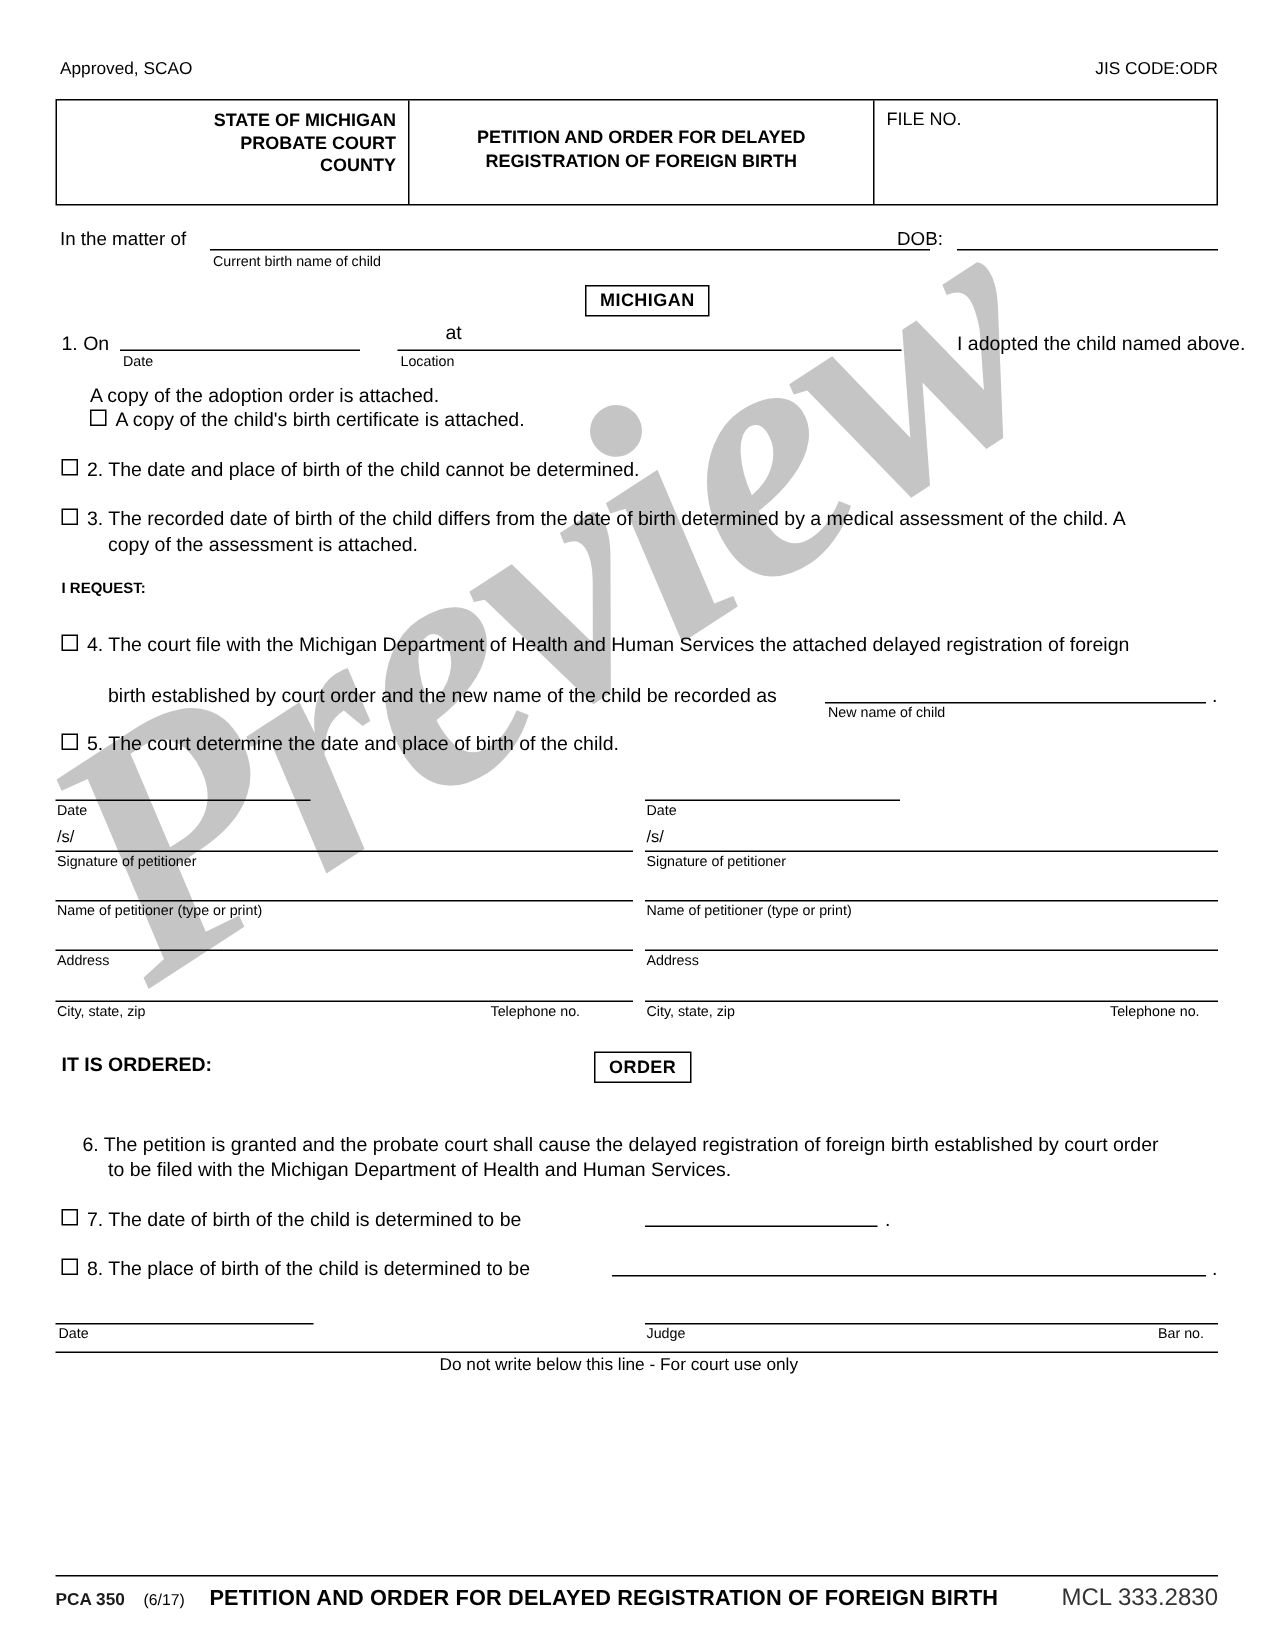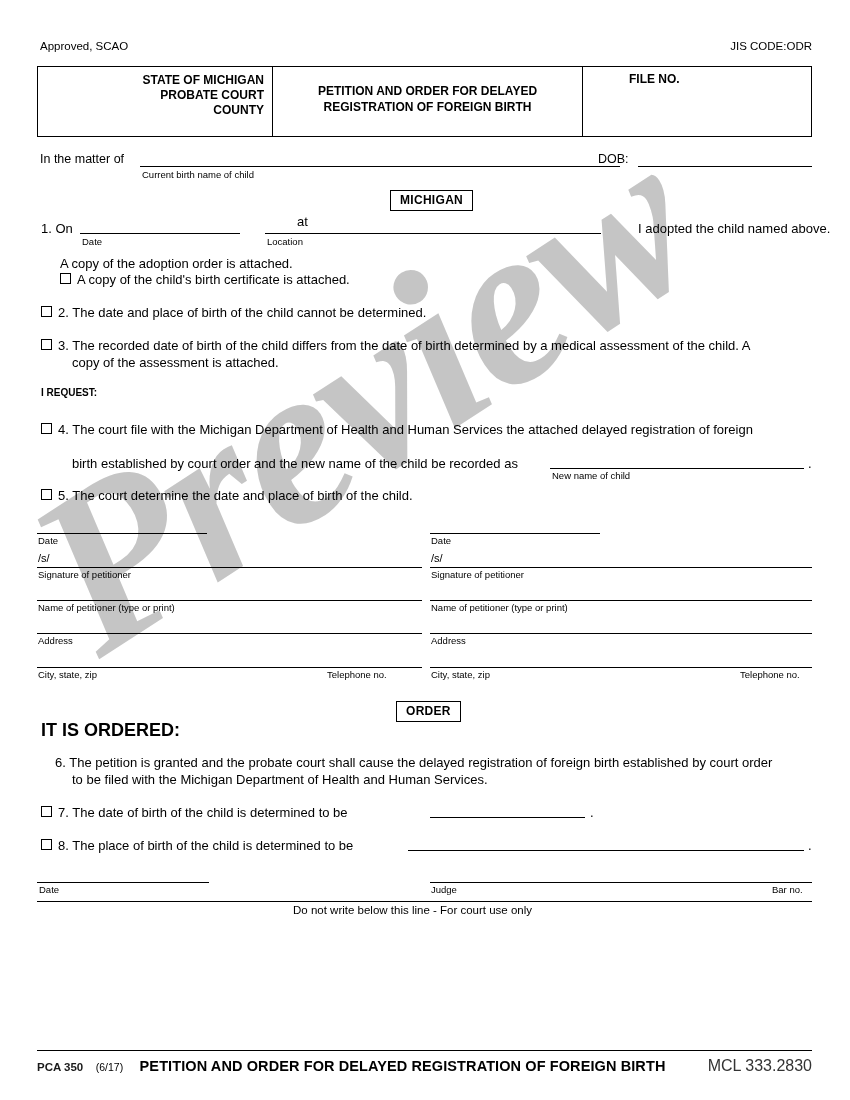--- a/index.html
+++ b/index.html
@@ -78,22 +78,21 @@
     text-align: center;
     font-size: 12px;
     font-weight: bold;
     line-height: 15.5px;
   }
   .cap-right {
     flex: 1;
     box-sizing: border-box;
     padding: 5px 0 0 8px;
     font-size: 12px;
-    font-weight: bold;
-    margin-left: 38px;
+    font-weight: normal;
   }
 
   .matter-row {
     position: absolute;
     left: 40px; top: 150px;
     width: 772px;
     font-size: 12.5px;
   }
   .matter-row .lbl { position: absolute; left: 0; top: 2px; }
   .line {
@@ -239,21 +238,21 @@
     <div class="line" style="left:430px; top:600px; width:382px;"></div>
     <div class="flabel" style="left:431px; top:602px;">Name of petitioner (type or print)</div>
     <div class="line" style="left:430px; top:633px; width:382px;"></div>
     <div class="flabel" style="left:431px; top:635px;">Address</div>
     <div class="line" style="left:430px; top:667px; width:382px;"></div>
     <div class="flabel" style="left:431px; top:669px;">City, state, zip</div>
     <div class="flabel" style="left:740px; top:669px;">Telephone no.</div>
 
     <div class="section-title" style="left:396px; top:701px;">ORDER</div>
 
-    <div class="txt-b" style="left:41px; top:720px; font-size:18px;">IT IS ORDERED:</div>
+    <div class="txt-b" style="left:41px; top:702px; font-size:13px;">IT IS ORDERED:</div>
 
     <div class="txt" style="left:55px; top:755px;">6. The petition is granted and the probate court shall cause the delayed registration of foreign birth established by court order</div>
     <div class="txt" style="left:72px; top:772px;">to be filed with the Michigan Department of Health and Human Services.</div>
 
     <div class="cb" style="left:41px; top:806px;"></div>
     <div class="txt" style="left:58px; top:805px;">7. The date of birth of the child is determined to be</div>
     <div class="line" style="left:430px; top:817px; width:155px;"></div>
     <div class="txt" style="left:590px; top:805px;">.</div>
 
     <div class="cb" style="left:41px; top:839px;"></div>

